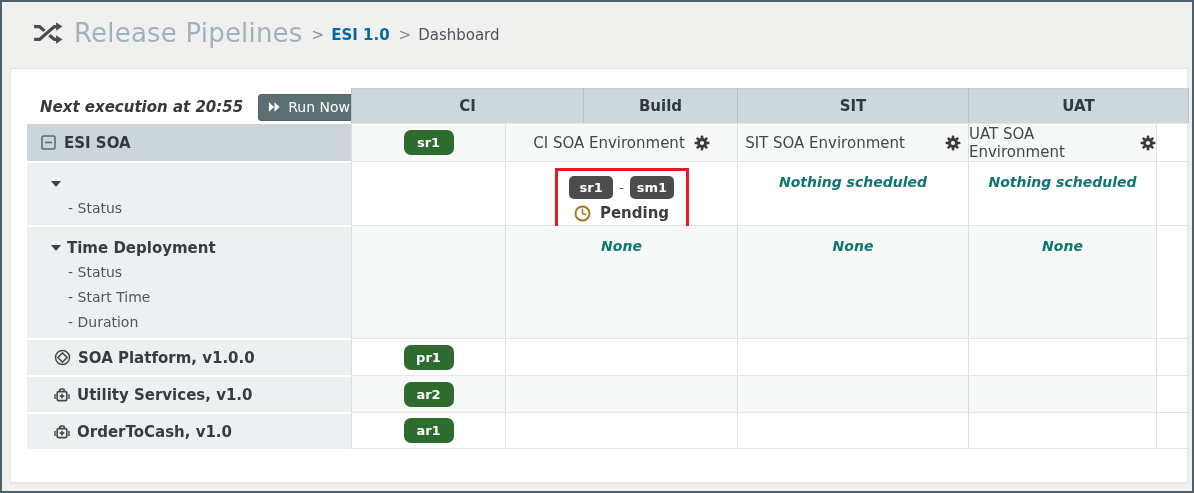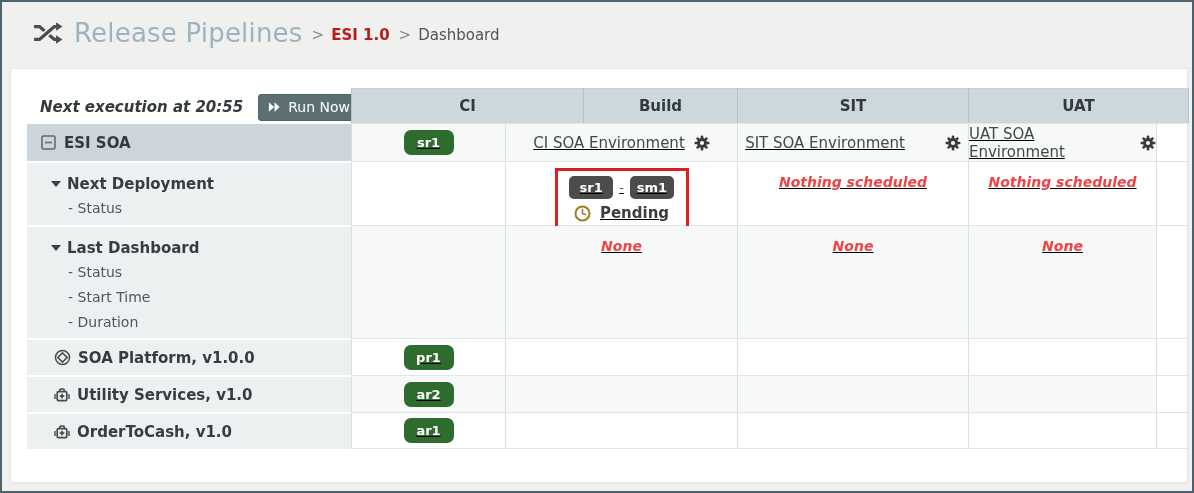--- a/index.html
+++ b/index.html
@@ -12,21 +12,21 @@
   }
 
   
   .app-header {
     position:absolute; left:0; top:0; right:0; height:62px;
     display:flex; align-items:center; padding-left:31px;
   }
   .shuffle-wrap { width:30px; height:24px; margin-right:11px; display:flex; align-items:center; }
   .app-title { font-size:26px; font-weight:400; color:#9fb3be; letter-spacing:.2px; }
   .crumb-sep { font-size:15px; color:#7c8d96; margin:4px 7px 0 9px; }
-  .crumb-release { font-size:15px; font-weight:bold; color:#b91c1c; margin-top:4px; }
+  .crumb-release { font-size:15px; font-weight:bold; color:#0369a1; margin-top:4px; }
   .crumb-page { font-size:15px; color:#4c545a; margin-top:4px; }
 
   
   .card {
     position:absolute; left:8px; top:66px; width:1178px; height:415px;
     background:#ffffff; border:1px solid #e4e6e7; box-shadow:0 1px 2px rgba(0,0,0,.05);
   }
 
   
   .toolbar { position:absolute; left:29px; top:22px; height:32px; display:flex; align-items:center; }
@@ -57,21 +57,21 @@
   .lrow.dep-next { height:62px; }
   .lrow.dep-last { height:111px; }
   .dep-head { display:flex; align-items:center; height:25px; }
   .caret { width:0; height:0; border-left:5px solid transparent; border-right:5px solid transparent; border-top:6px solid #39414a; margin-right:6px; }
   .dep-title { font-size:15px; font-weight:bold; color:#353c42; }
   .dep-sub { font-size:14px; color:#4e565c; height:25px; line-height:25px; padding-left:17px; }
   .lrow.item { height:35px; display:flex; align-items:center; padding-left:27px; cursor:pointer; }
   .item-label { font-size:15px; font-weight:bold; color:#353c42; margin-left:7px; }
 
   
-  .grid { position:absolute; left:340px; top:54px; width:838px;text-decoration:underline; }
+  .grid { position:absolute; left:340px; top:54px; width:838px; }
   .grow { display:flex; border-top:1px solid #e2e5e6; }
   .grow.last { border-bottom:1px solid #e2e5e6; }
   .grow.stripe .gcell { background:#f7f8f8; }
   .gcell { background:#fff; border-left:1px solid #dcdfe0; position:relative; }
   .gcell.c-build { width:154px; } .gcell.c-ci { width:232px; }
   .gcell.c-sit { width:231px;gap:40px; }  .gcell.c-uat { width:189px; border-right:1px solid #dcdfe0; }
   .r1 { height:38px; } .r2 { height:64px; } .r3 { height:113px; }
   .r4,.r5,.r6 { height:37px; }
 
   .cell-center { display:flex; align-items:center; justify-content:center; height:100%; }
@@ -79,21 +79,21 @@
 
   .env-cell { display:flex; align-items:center; justify-content:center; gap:9px; height:100%; }
   .env-name { font-size:15px; color:#41484d; }
   .gear-wrap { width:16px; height:16px; cursor:pointer; }
 
   .badge { display:inline-flex; align-items:center; justify-content:center;
            color:#fff; font-size:13px; font-weight:bold; }
   .badge.green { background:#2e6b2e; width:50px; height:25px; border-radius:7px; }
   .badge.dark  { background:#4c4c4c; width:44px; height:23px; border-radius:5px; }
 
-  .note { font-size:14px; font-weight:bold; font-style:italic; color:#ef4444; }
+  .note { font-size:14px; font-weight:bold; font-style:italic; color:#0f766e; }
 
   
   .annotation {
     margin:6px auto 0 auto; width:134px; border:3px solid #e01e1e;
     padding:5px 6px 6px 6px; display:flex; flex-direction:column; align-items:center; gap:5px;
   }
   .badge-pair { display:flex; align-items:center; gap:6px; }
   .badge-dash { font-size:13px; color:#555; }
   .pending-line { display:flex; align-items:flex-end; gap:9px; }
   .pending-text { font-size:15px; font-weight:bold; color:#383e42; }
@@ -168,29 +168,28 @@
             <rect x="1" y="1" width="13" height="13" rx="1.5" fill="none" stroke="#5f6b70" stroke-width="1.6"></rect>
             <line x1="4" y1="7.5" x2="11" y2="7.5" stroke="#5f6b70" stroke-width="1.6"></line>
           </svg>
         </span>
         <span class="pipeline-name">ESI SOA</span>
       </div>
 
       <div class="lrow dep dep-next">
         <div class="dep-head">
           <span class="caret"></span>
-          <span class="dep-title">Next Deployment</span>
         </div>
         <div class="dep-sub">- Status</div>
       </div>
 
       <div class="lrow dep dep-last">
         <div class="dep-head">
           <span class="caret"></span>
-          <span class="dep-title">Last Dashboard</span>
+          <span class="dep-title">Time Deployment</span>
         </div>
         <div class="dep-sub">- Status</div>
         <div class="dep-sub">- Start Time</div>
         <div class="dep-sub">- Duration</div>
       </div>
 
       <div class="lrow item">
         <span>
           <svg width="17" height="17" viewBox="0 0 17 17">
             <circle cx="8.5" cy="8.5" r="7" fill="none" stroke="#4a4a4a" stroke-width="1.5"></circle>

